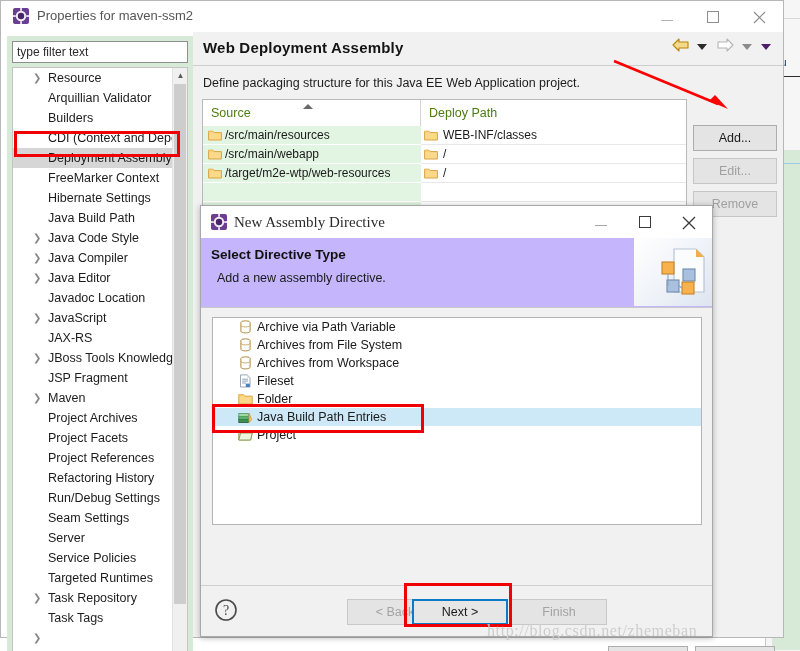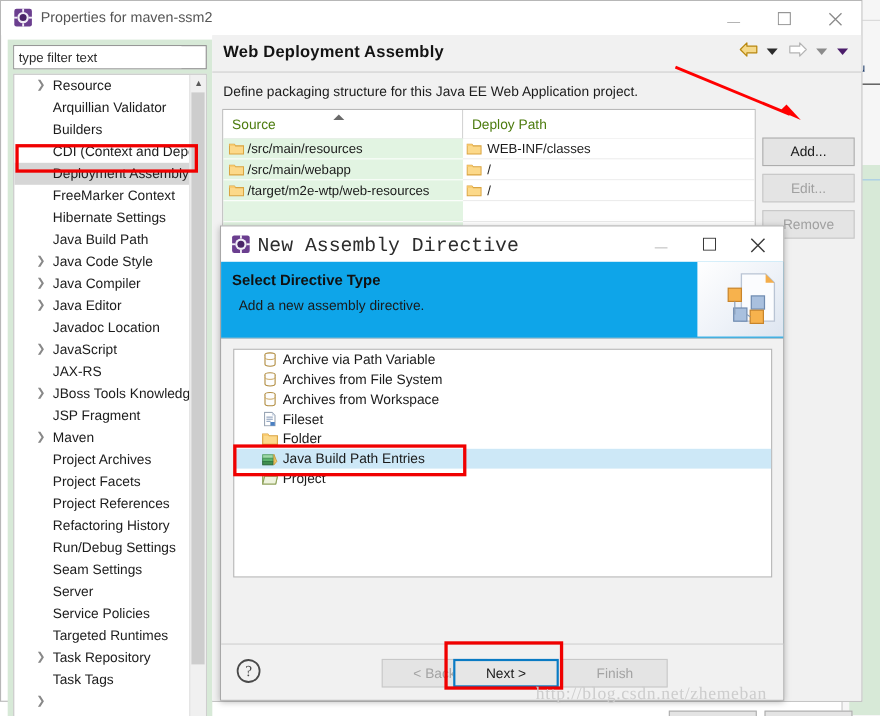--- a/index.html
+++ b/index.html
@@ -195,33 +195,33 @@
 
   
   #dialog{
     position:absolute;left:200px;top:205px;width:513px;height:432px;
     background:#f1f1f1;border:1px solid #a8a8a8;box-sizing:border-box;
     box-shadow:0 1px 6px rgba(0,0,0,.28);
   }
   #dlg-titlebar{position:absolute;left:0;top:0;right:0;height:32px;background:#ffffff;}
   #dlg-title-icon{position:absolute;left:9px;top:7px;width:18px;height:18px;}
   #dlg-title-text{
-    position:absolute;left:33px;top:8px;font-size:18px;color:#2c2c2c;
-    font-family:Liberation Mono, monospace;
+    position:absolute;left:33px;top:8px;font-size:15px;color:#2c2c2c;
+    font-family:Liberation Serif, serif;
   }
   .dlgwinbtn{position:absolute;top:0;width:44px;height:31px;}
   .dlgwinbtn .glyph{position:absolute;left:0;right:0;top:10px;text-align:center;
     font-size:13px;color:#6f6f6f;line-height:11px;}
   #dlg-min{right:89px;}
   #dlg-max{right:45px;}
   #dlg-close{right:1px;}
   #dlg-close .glyph{font-size:16px;color:#3a3a3a;}
 
   #dlg-banner{
-    position:absolute;left:0;top:32px;right:0;height:69px;background:#0ea5e9;
+    position:absolute;left:0;top:32px;right:0;height:69px;background:#c4b5fd;
     border-bottom:1px solid #c9c9c9;
   }
   #dlg-banner-title{
     position:absolute;left:10px;top:9px;font-size:13.5px;font-weight:bold;
     color:#111111;font-family:"Liberation Sans",sans-serif;
   }
   #dlg-banner-sub{
     position:absolute;left:16px;top:33px;font-size:12.5px;color:#1a1a1a;
     font-family:"Liberation Sans",sans-serif;
   }

